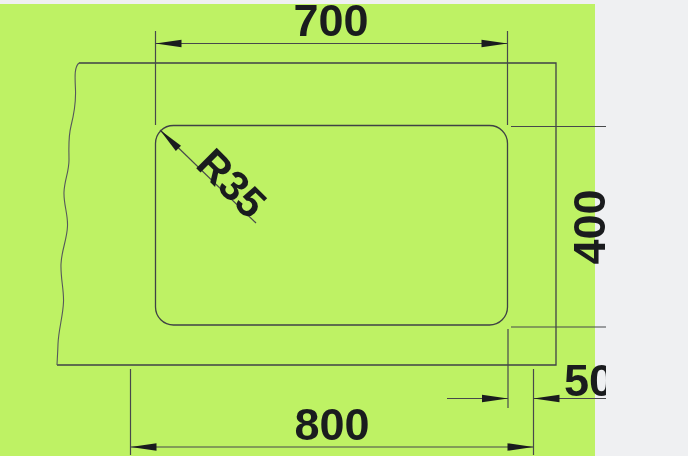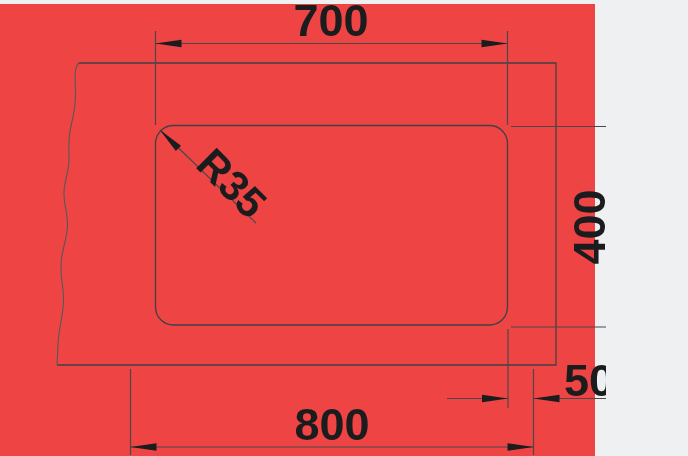--- a/index.html
+++ b/index.html
@@ -1,20 +1,20 @@
 <!DOCTYPE html>
 <html><head>
 <meta charset="utf-8">
 <style>
   html, body { margin: 0; padding: 0; background: #eff0f2; }
   .page {
     position: relative;
     width: 606px;
     height: 456px;
-    background: #ef4444;
+    background: #bef264;
     overflow: hidden;
     font-family: "Liberation Sans", sans-serif;
   }
   .strip-top {
     position: absolute; left: 0; top: 0; width: 688px; height: 4px;
     background: #eff0f2;
   }
   .strip-right {
     position: absolute; right: 0; top: 0; width: 11px; height: 456px;
     background: #eff0f2;

